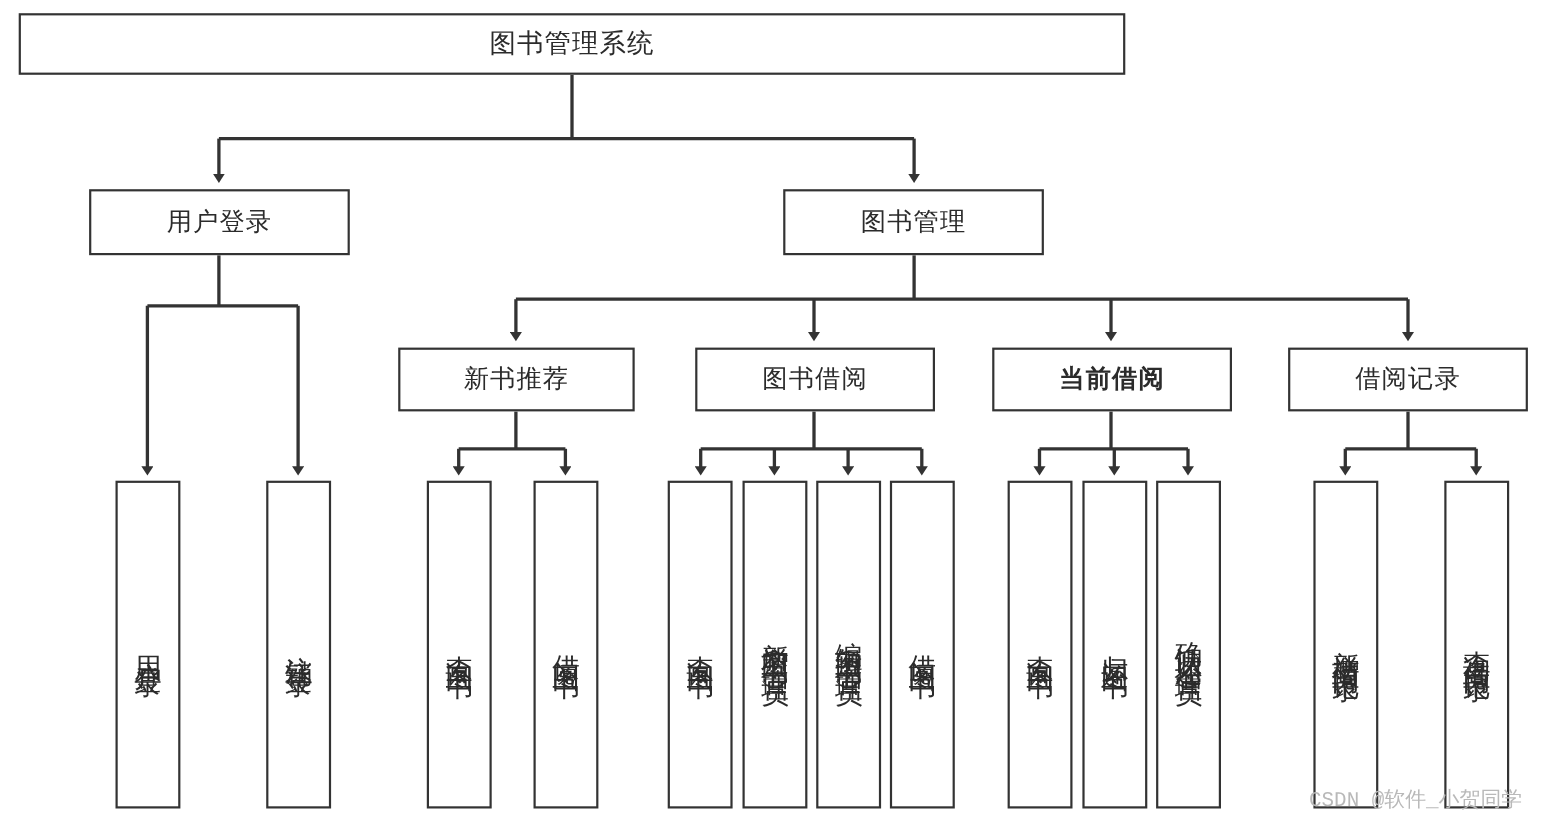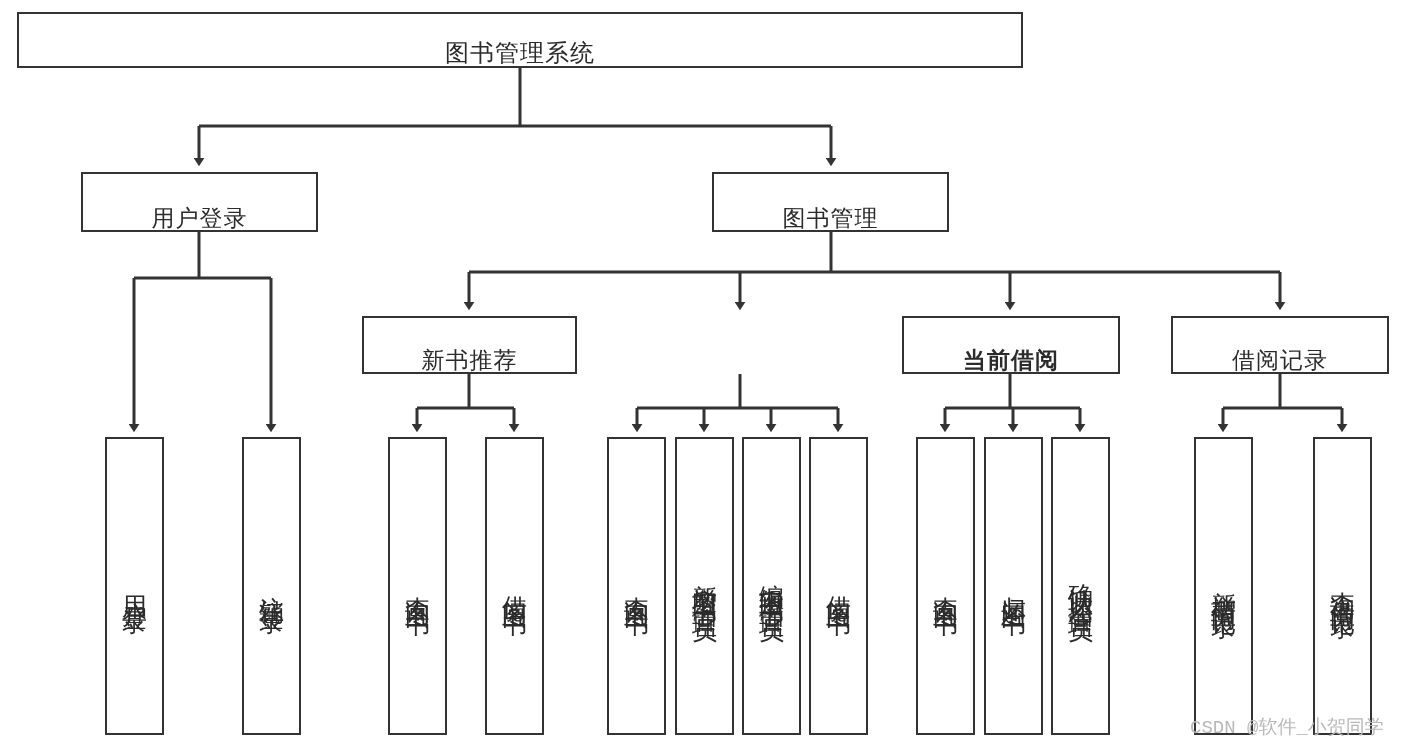--- a/index.html
+++ b/index.html
@@ -25,21 +25,21 @@
     top: 0;
     width: 1405px;
     height: 747px;
   }
   .node {
     position: absolute;
     box-sizing: border-box;
     background: #ffffff;
     border: 2px solid #333333;
     display: flex;
-    align-items: flex-end;
+    align-items: center;
     justify-content: center;
     overflow: hidden;
   }
   .node .node-label {
     color: #2b2b2b;
     letter-spacing: 1px;
     line-height: 1.05;
     text-align: center;
     white-space: nowrap;
   }
@@ -135,20 +135,23 @@
   <div class="node horiz" style="left:81px; top:172px; width:237px; height:60px;">
     <span class="node-label">用户登录</span>
   </div>
   <div class="node horiz" style="left:712px; top:172px; width:237px; height:60px;">
     <span class="node-label">图书管理</span>
   </div>
 
   <div class="node horiz" style="left:362px; top:316px; width:215px; height:58px;">
     <span class="node-label">新书推荐</span>
   </div>
+  <div class="node horiz" style="left:632px; top:316px; width:218px; height:58px;">
+    <span class="node-label">图书借阅</span>
+  </div>
   <div class="node horiz" style="left:902px; top:316px; width:218px; height:58px;font-weight:bold;">
     <span class="node-label">当前借阅</span>
   </div>
   <div class="node horiz" style="left:1171px; top:316px; width:218px; height:58px;">
     <span class="node-label">借阅记录</span>
   </div>
 
   <div class="node vert" style="left:105px; top:437px; width:59px; height:298px;">
     <span class="node-label">用户登录</span>
   </div>

